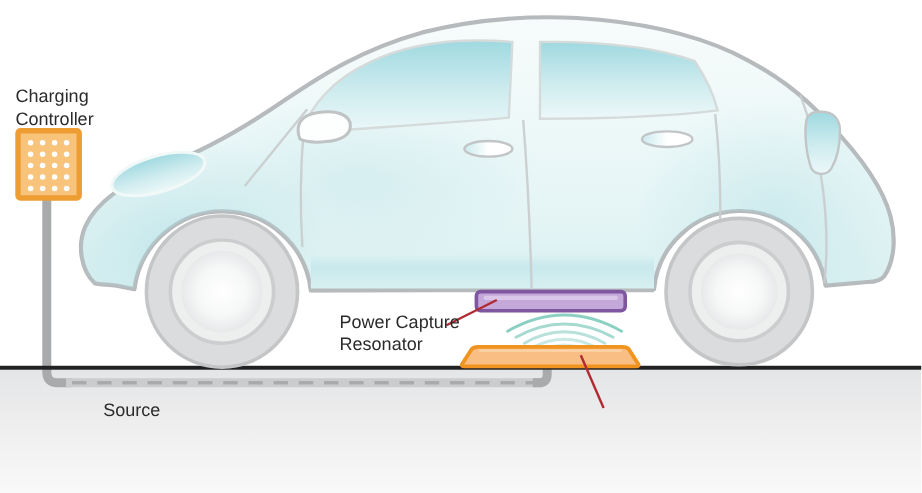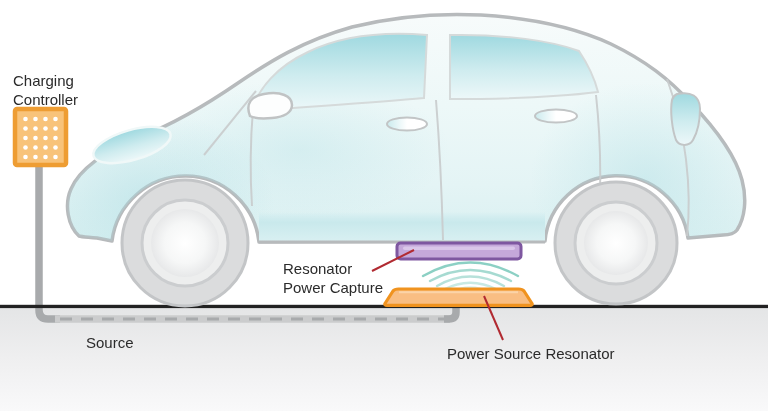--- a/index.html
+++ b/index.html
@@ -164,20 +164,19 @@
   <path d="M 372,271 L 414,250" stroke-width="2" fill="none" stroke="#B12A31"></path>
   <path d="M 484,296 L 503,340" stroke-width="2" fill="none" stroke="#B12A31"></path>
 </svg>
 
 <div class="lbl" style="left:13px;top:71px;">
   <div>Charging</div>
   <div>Controller</div>
 </div>
 
 <div class="lbl" style="left:283px;top:259px;">
+  <div>Power Capture</div>
   <div>Resonator</div>
-  <div>Power Capture</div>
 </div>
 
 <div class="lbl" style="left:86px;top:333px;">Source</div>
 
-<div class="lbl" style="left:447px;top:344px;">Power Source Resonator</div>
 </div>
 
 </body></html>

